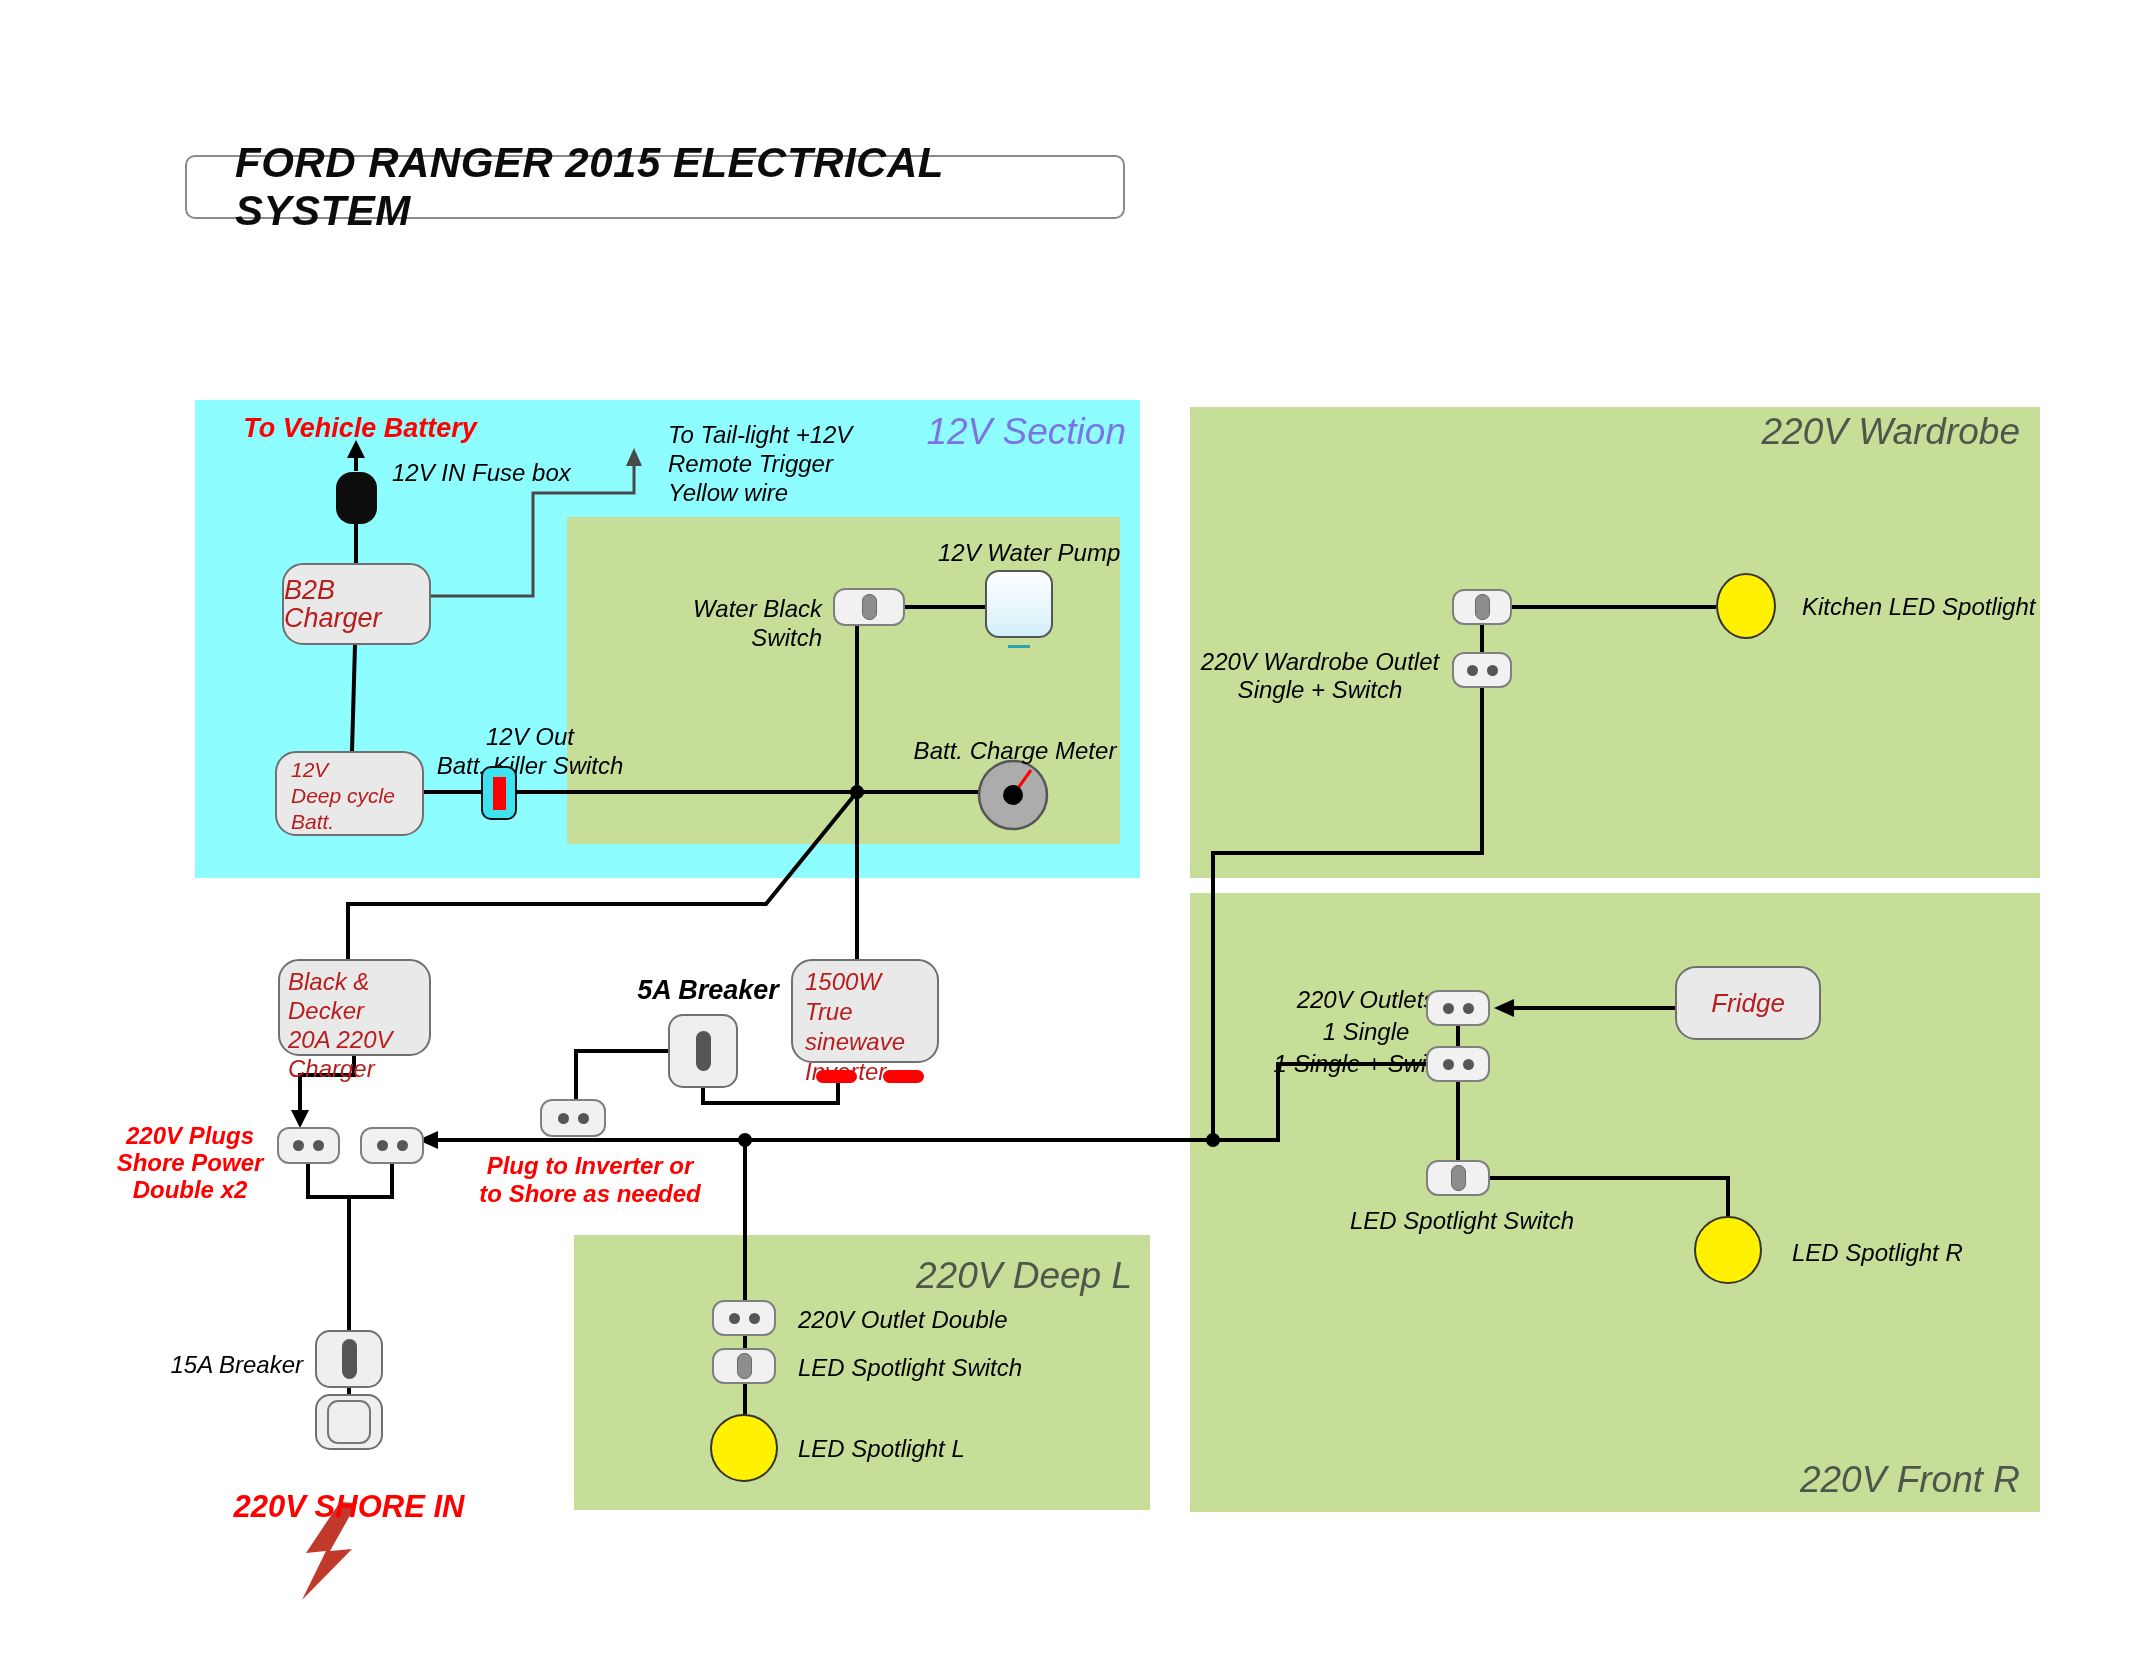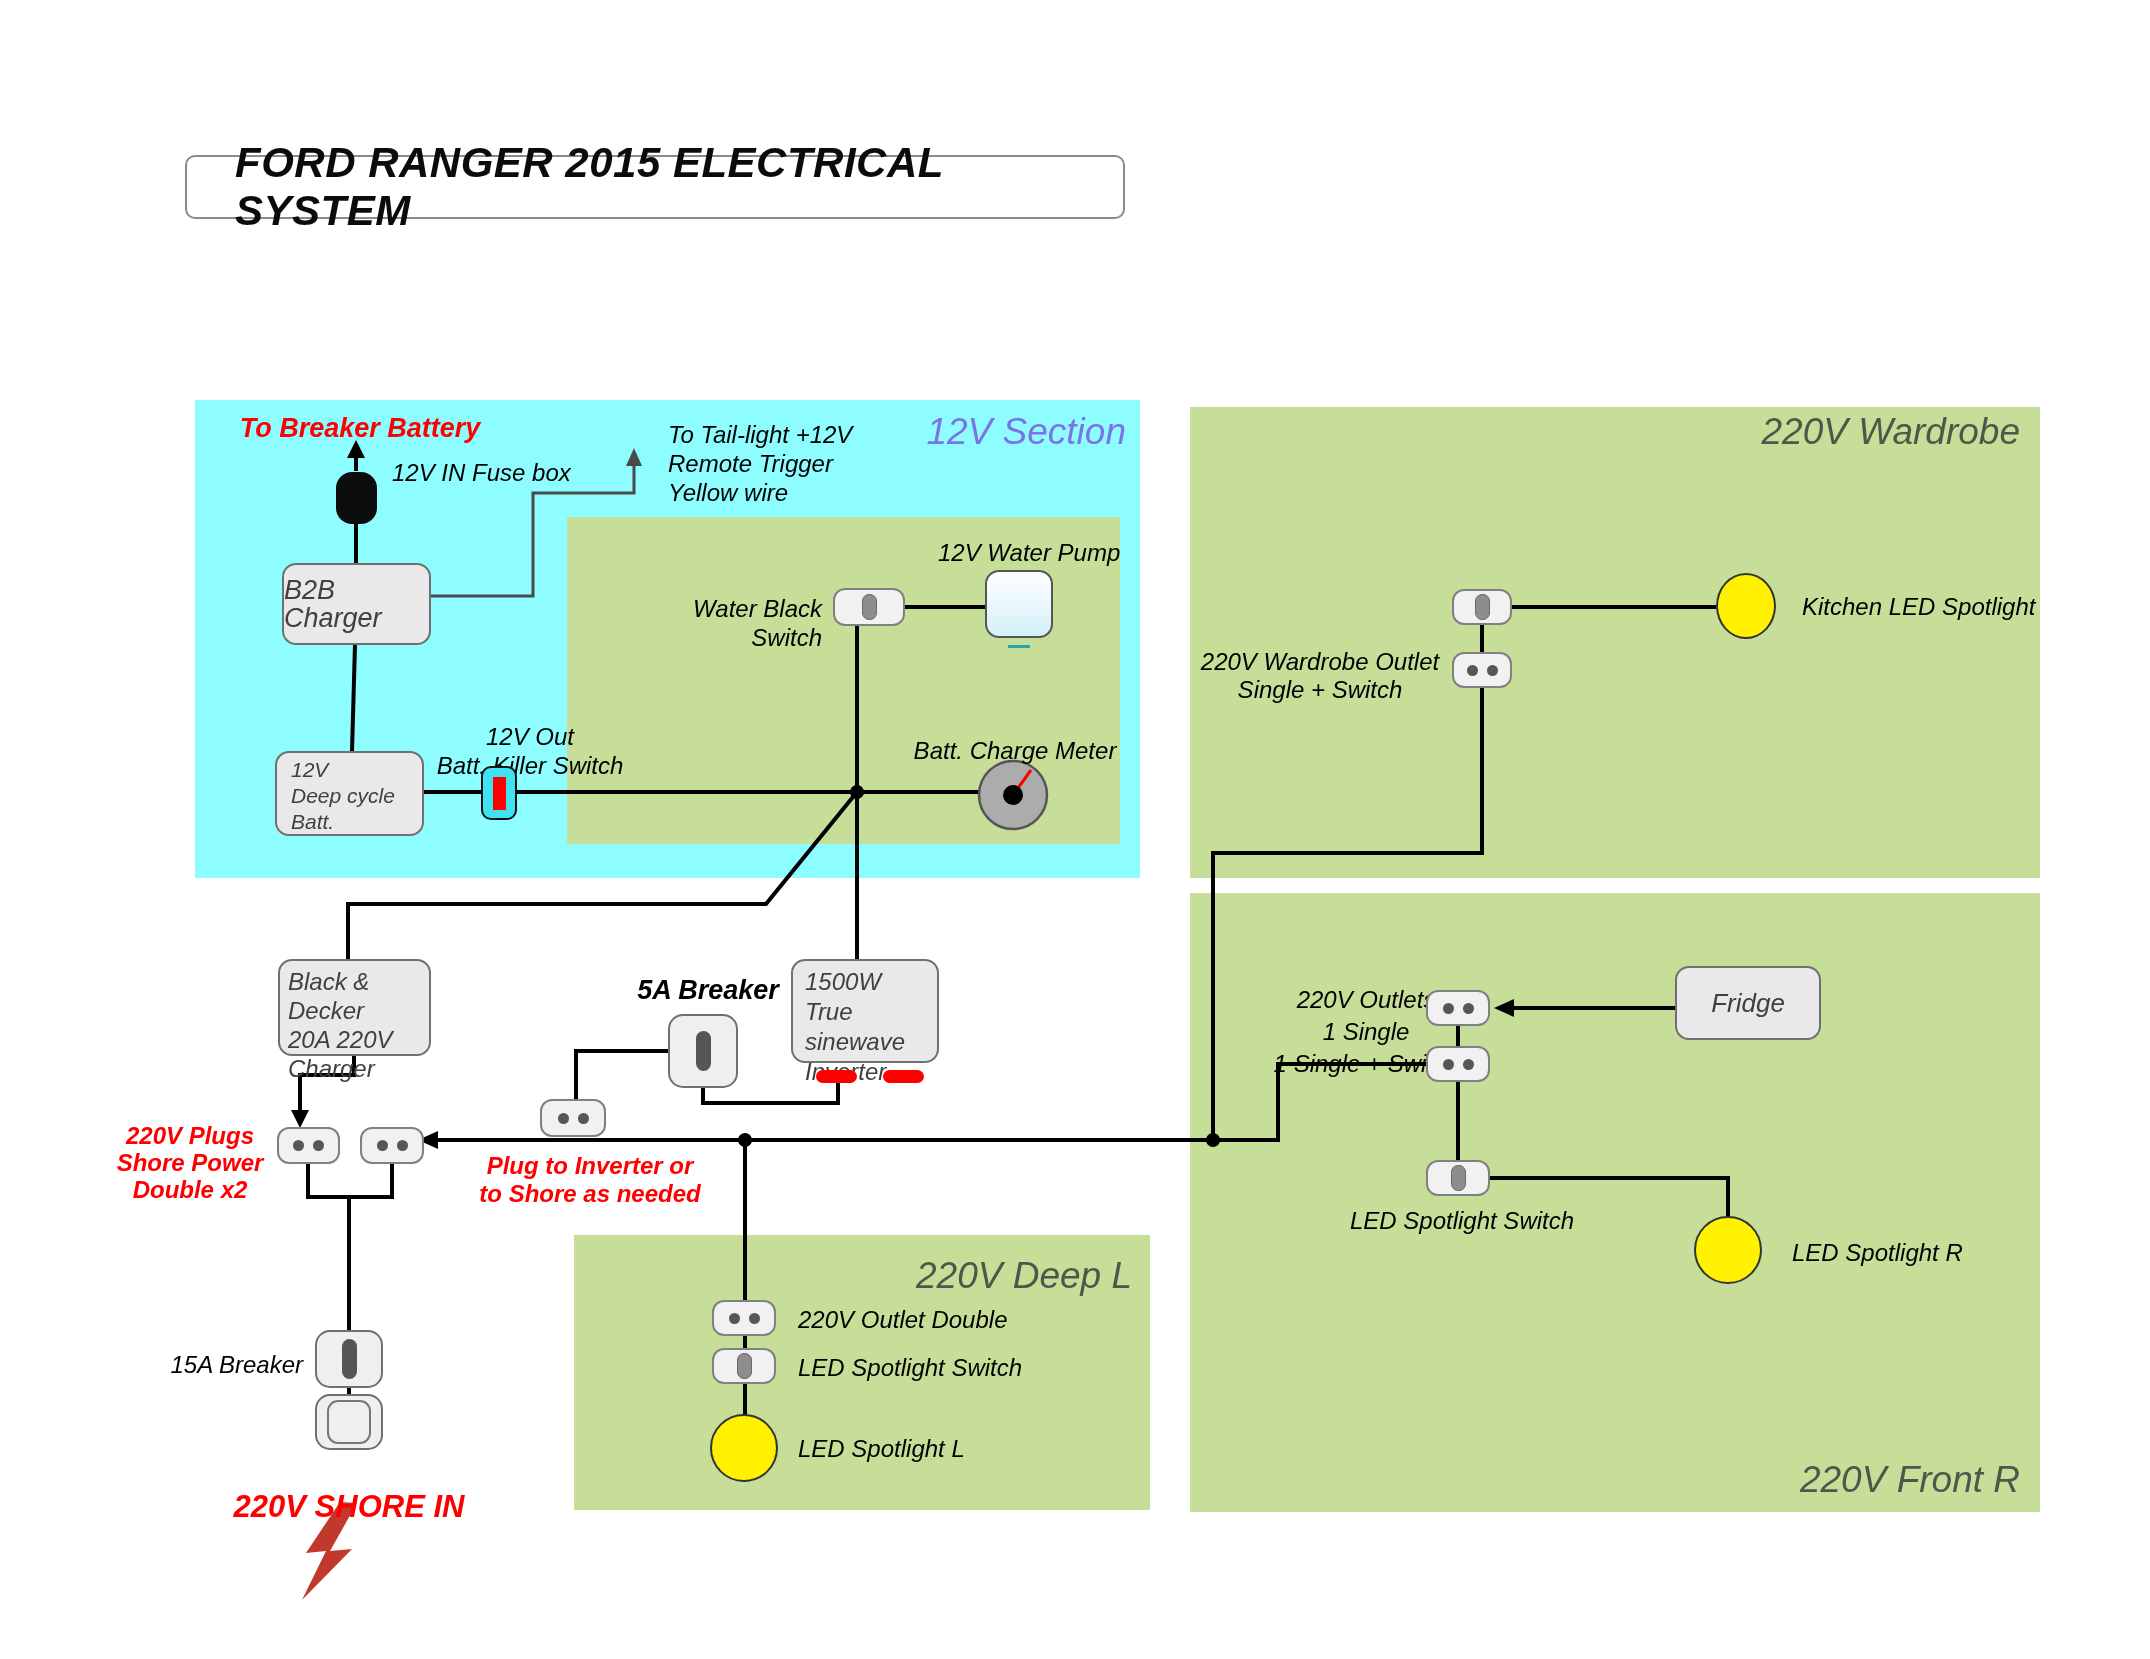--- a/index.html
+++ b/index.html
@@ -9,22 +9,22 @@
   .bg-cyan{background:#8DFDFF;}
   .bg-green{background:#C7DE99;}
   .pre{white-space:pre-line;}
   .lbl{position:absolute;font-style:italic;font-size:24px;color:#000;line-height:29px;}
   .lbl-center{text-align:center;transform:translateX(-50%);}
   .lbl-right{text-align:right;}
   .red{color:#FF0000;font-weight:bold;}
   .section-lbl{position:absolute;font-style:italic;font-size:37px;line-height:40px;}
   .sec-green{color:#4D574A;}
   .sec-purple{color:#7C74E4;}
-  .compbox{position:absolute;background:#E9E9E9;border:2px solid #707070;border-radius:14px;
-           font-style:italic;font-size:24px;line-height:28px;color:#404040;box-sizing:border-box;}
+  .compbox{position:absolute;background:#E9E9E9;border:2px solid #707070;border-radius:21px;
+           font-style:italic;font-size:24px;line-height:28px;color:#b91c1c;box-sizing:border-box;}
   .compbox .inner{padding:6px 4px 0 14px;}
   .compbox.centered{display:flex;align-items:center;justify-content:center;}
   .outlet{position:absolute;background:#F1F1F1;border:2px solid #808080;border-radius:12px;
           box-sizing:border-box;display:flex;align-items:center;justify-content:center;gap:9px;}
   .outlet .dot{width:11px;height:11px;border-radius:50%;background:#565656;}
   .switch{position:absolute;background:#F1F1F1;border:2px solid #808080;border-radius:12px;
           box-sizing:border-box;display:flex;align-items:center;justify-content:center;}
   .switch .pill{width:13px;height:24px;border-radius:7px;background:#8D8D8D;border:1px solid #6a6a6a;}
   .breaker{position:absolute;background:#EFEFEF;border:2px solid #707070;border-radius:15px;
            box-sizing:border-box;display:flex;align-items:center;justify-content:center;}
@@ -133,21 +133,21 @@
 
   <div id="title-box">
     <span>FORD RANGER 2015 ELECTRICAL SYSTEM</span>
   </div>
 
   <div class="section-lbl sec-purple lbl-right" style="left:860px;top:412px;width:266px;">12V Section</div>
   <div class="section-lbl sec-green lbl-right" style="left:1730px;top:412px;width:290px;">220V Wardrobe</div>
   <div class="section-lbl sec-green lbl-right" style="left:1730px;top:1460px;width:290px;">220V Front R</div>
   <div class="section-lbl sec-green lbl-right" style="left:860px;top:1256px;width:272px;">220V Deep L</div>
 
-  <div class="lbl red lbl-center" style="left:360px;top:414px;font-size:27px;">To Breaker Battery</div>
+  <div class="lbl red lbl-center" style="left:360px;top:414px;font-size:27px;">To Vehicle Battery</div>
   <div class="fuse" style="left:336px;top:472px;width:41px;height:52px;"></div>
   <div class="lbl" style="left:392px;top:458px;">12V IN Fuse box</div>
   <div class="lbl pre" style="left:668px;top:420px;">To Tail-light +12V
 Remote Trigger
 Yellow wire</div>
 
   <div class="compbox centered" style="left:282px;top:563px;width:149px;height:82px;">
     <span style="font-size:27px;">B2B Charger</span>
   </div>
 

